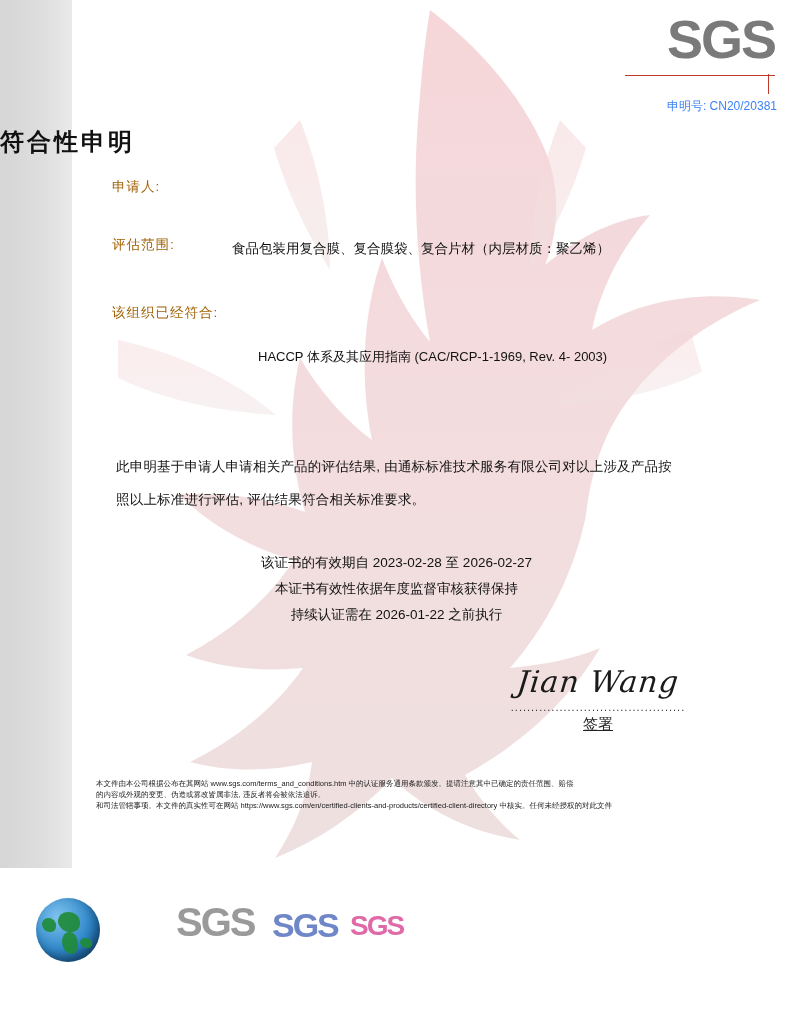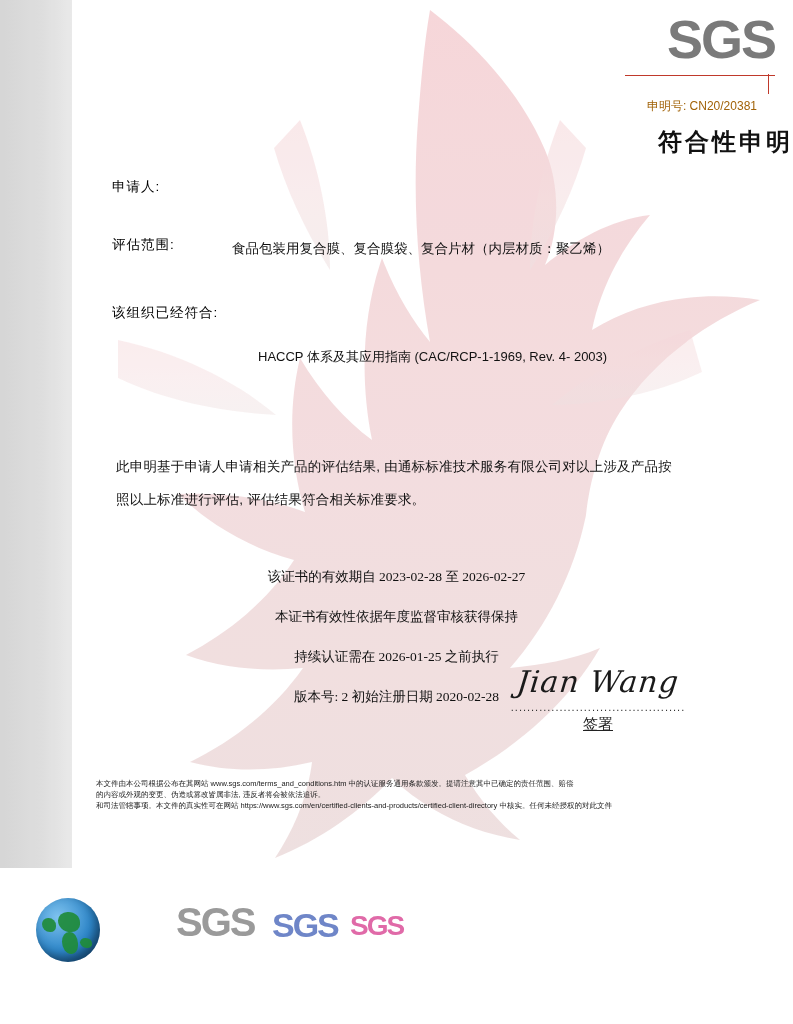--- a/index.html
+++ b/index.html
@@ -74,43 +74,43 @@
     position: absolute;
     right: 6px; bottom: -12px;
     width: 1px;
     height: 20px;
     background: #c0392b;
   }
 
   
   .cert-no {
     position: absolute;
-    right: 36px;
+    right: 16px;
     top: 98px;
     font-size: 12px;
-    color: #a16207;
+    color: #3b82f6;
     font-family: "Liberation Sans", sans-serif;
   }
 
   
   .doc-title {
     position: absolute;
     left: 0; right: 0;
     top: 126px;
-    text-align: right;
+    text-align: left;
     font-size: 24px;
     font-weight: bold;
     letter-spacing: 3px;
     color: #111;
   }
   .field-label {
     position: absolute;
     left: 112px;
     font-size: 13.5px;
-    color: #000000;
+    color: #a16207;
     letter-spacing: 1px;
   }
   .field-value {
     position: absolute;
     left: 232px;
     font-size: 13.5px;
     color: #111;
     line-height: 26px;
     width: 520px;
   }
@@ -142,21 +142,21 @@
 
   .validity {
     position: absolute;
     left: 0; right: 0;
     top: 548px;
     text-align: center;
     font-size: 13.5px;
     color: #111;
     line-height: 22px;
   }
-  .validity div { margin: 18px; font-family: Liberation Serif, serif; }
+  .validity div { margin: 4px; }
 
   
   .signature {
     position: absolute;
     left: 508px;
     top: 664px;
     width: 180px;
     text-align: center;
   }
   .sig-script {
@@ -326,22 +326,21 @@
   </div>
 
   <div class="field-label conform-label">该组织已经符合:</div>
   <div class="standard-line">HACCP 体系及其应用指南 (CAC/RCP-1-1969, Rev. 4- 2003)</div>
 
   <div class="paragraph">此申明基于申请人申请相关产品的评估结果, 由通标标准技术服务有限公司对以上涉及产品按照以上标准进行评估, 评估结果符合相关标准要求。</div>
 
   <div class="validity">
     <div>该证书的有效期自 2023-02-28 至 2026-02-27</div>
     <div>本证书有效性依据年度监督审核获得保持</div>
-    <div>持续认证需在 2026-01-25 之前执行</div>
-    <div>版本号: 2 初始注册日期 2020-02-28</div>
+    <div>持续认证需在 2026-01-22 之前执行</div>
   </div>
 
   <div class="signature">
     <div class="sig-script">Jian Wang</div>
     <div class="sig-dots">...........................................</div>
     <div class="sig-caption">签署</div>
   </div>
 
   <div class="fineprint">
     <div>本文件由本公司根据公布在其网站 www.sgs.com/terms_and_conditions.htm 中的认证服务通用条款颁发。提请注意其中已确定的责任范围、赔偿</div>

